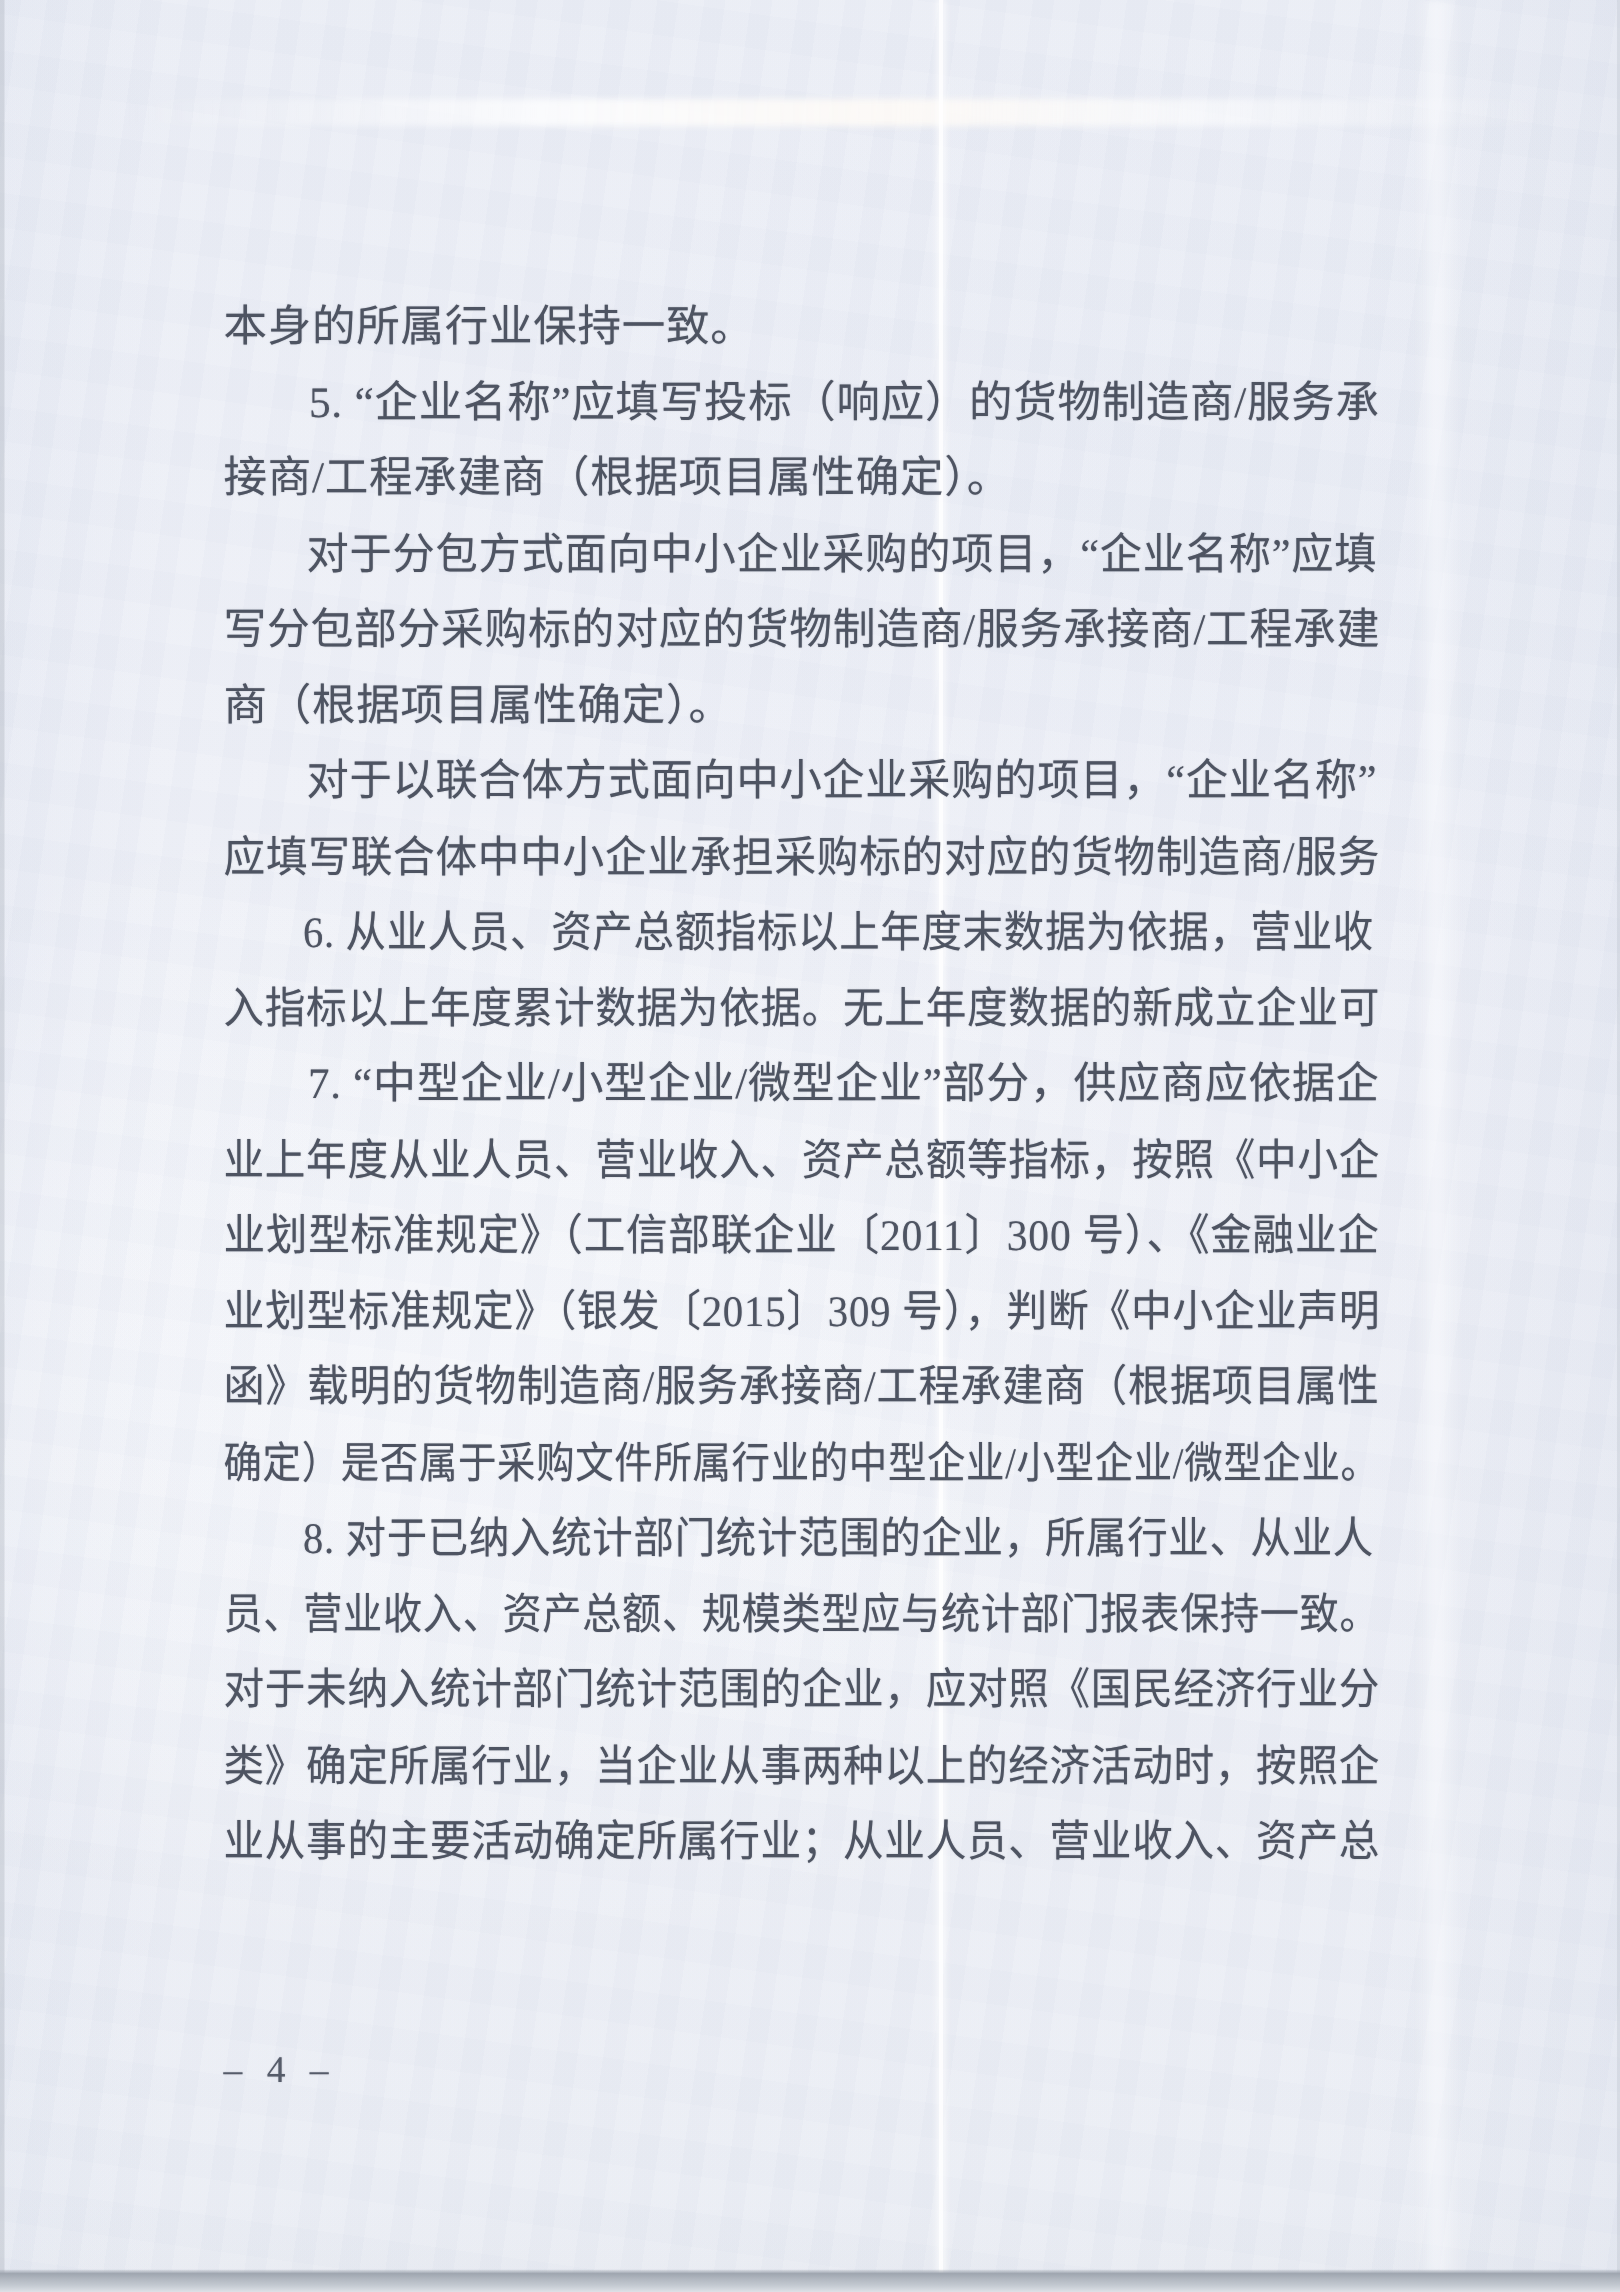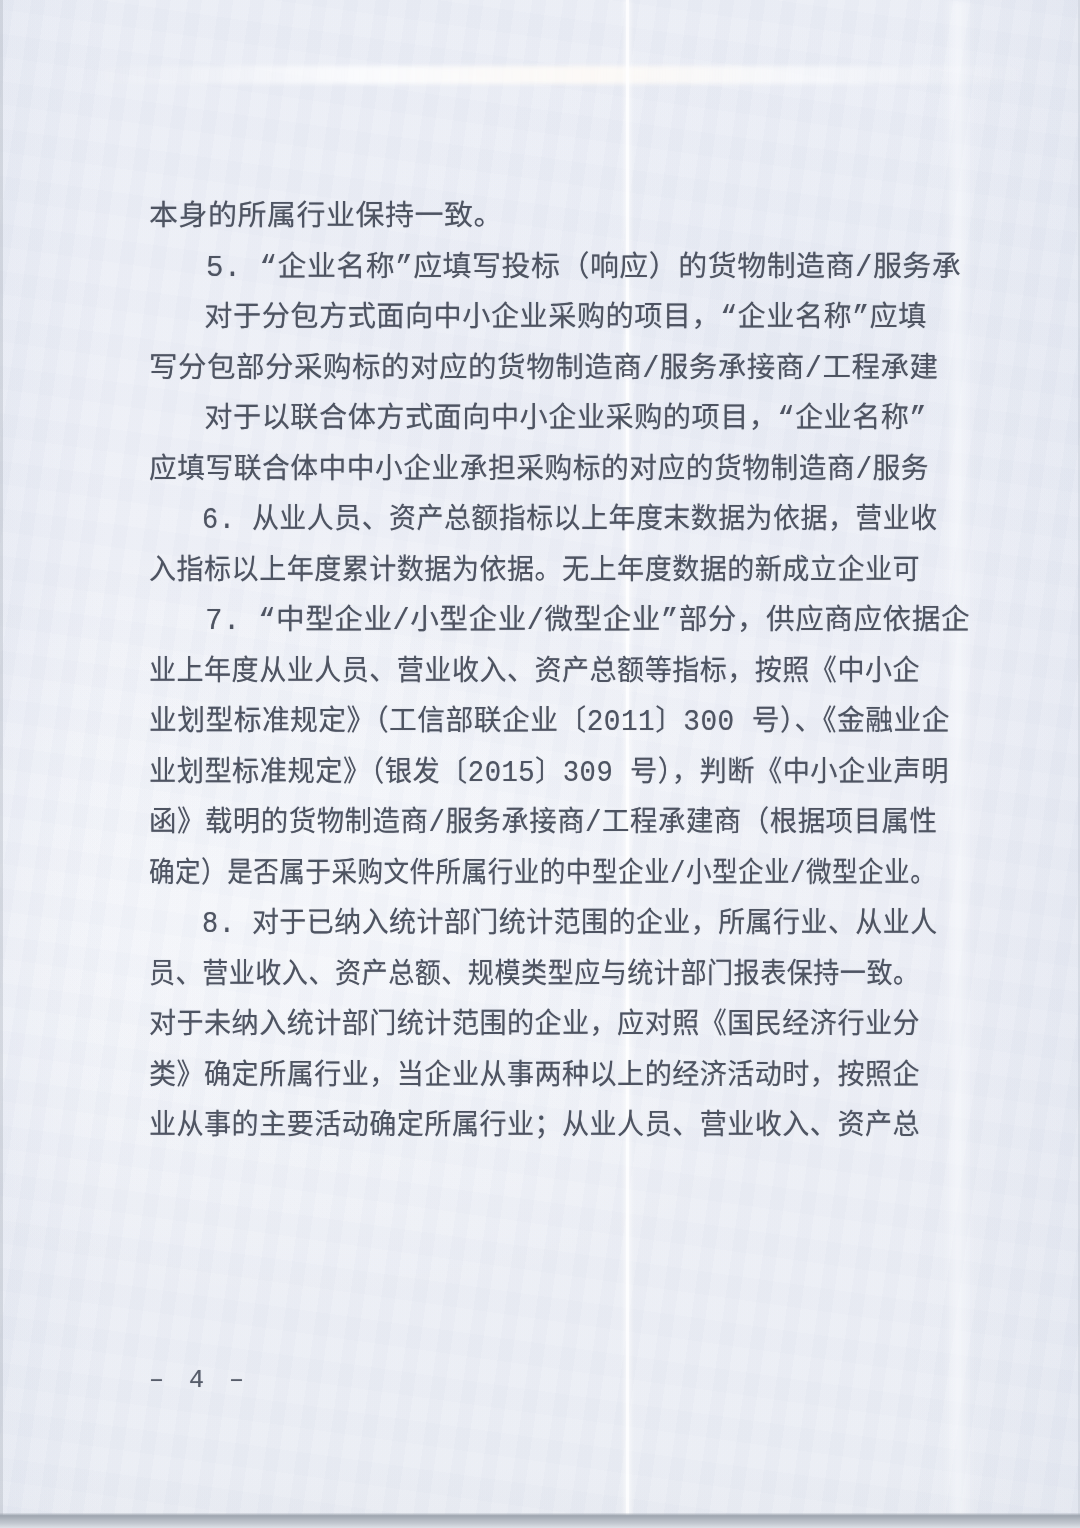--- a/index.html
+++ b/index.html
@@ -14,21 +14,20 @@
     position: relative;
     width: 1080px; height: 1528px;
     background:
       repeating-linear-gradient(98deg, rgba(214,220,234,0.10) 0 14px, rgba(246,248,252,0.10) 14px 31px),
       repeating-linear-gradient(8deg,  rgba(222,227,239,0.09) 0 23px, rgba(248,250,253,0.09) 23px 47px),
       radial-gradient(820px 560px at 30% 60%, rgba(252,253,255,0.60), rgba(252,253,255,0) 70%),
       radial-gradient(700px 420px at 78% 22%, rgba(224,229,240,0.40), rgba(224,229,240,0) 75%),
       linear-gradient(90deg, rgba(221,226,238,0.38) 0%, rgba(221,226,238,0) 10%, rgba(221,226,238,0) 84%, rgba(217,222,235,0.42) 100%),
       linear-gradient(180deg, #e9ecf4 0%, #edeff6 35%, #ecEEF5 60%, #e9ecf3 96%, #e6e9f0 100%);
     background-color: #ebeef5;
-    font-family: Liberation Mono, monospace;
   }
 
   
   .glare-h {
     position: absolute; left: 0; top: 66px; width: 100%; height: 18px;
     background: linear-gradient(90deg, rgba(255,255,255,0) 8%, rgba(255,255,255,0.75) 34%, rgba(255,251,246,0.85) 55%, rgba(255,255,255,0.55) 75%, rgba(255,255,255,0) 96%);
     filter: blur(2px);
   }
   .crease-v {
     position: absolute; left: 626px; top: 0; width: 3px; height: 1516px;
@@ -83,22 +82,24 @@
 <div class="page">
   <div class="glare-h"></div>
   <div class="crease-v"></div>
   <div class="band-v"></div>
   <div class="edge-left"></div>
   <div class="edge-right"></div>
 
   <div class="text-block">
       <div class="line">本身的所属行业保持一致。</div>
       <div class="line indent fill" style="white-space: nowrap; transform-origin: 0px 50%; transform: scaleX(0.9986);">5. “企业名称”应填写投标（响应）的货物制造商/服务承</div>
+      <div class="line">接商/工程承建商（根据项目属性确定）。</div>
       <div class="line indent fill" style="white-space: nowrap; transform-origin: 0px 50%; transform: scaleX(0.9714);">对于分包方式面向中小企业采购的项目，“企业名称”应填</div>
       <div class="line fill" style="white-space: nowrap; transform-origin: 0px 50%; transform: scaleX(0.9834);">写分包部分采购标的对应的货物制造商/服务承接商/工程承建</div>
+      <div class="line">商（根据项目属性确定）。</div>
       <div class="line indent fill" style="white-space: nowrap; transform-origin: 0px 50%; transform: scaleX(0.9714);">对于以联合体方式面向中小企业采购的项目，“企业名称”</div>
       <div class="line fill" style="white-space: nowrap; transform-origin: 0px 50%; transform: scaleX(0.9578);">应填写联合体中中小企业承担采购标的对应的货物制造商/服务</div>
       <div class="line indent fill" style="white-space: nowrap; transform-origin: 0px 50%; transform: scaleX(0.9297);">6. 从业人员、资产总额指标以上年度末数据为依据，营业收</div>
       <div class="line fill" style="white-space: nowrap; transform-origin: 0px 50%; transform: scaleX(0.9334);">入指标以上年度累计数据为依据。无上年度数据的新成立企业可</div>
       <div class="line indent fill" style="white-space: nowrap; transform-origin: 0px 50%; transform: scaleX(0.9876);">7. “中型企业/小型企业/微型企业”部分，供应商应依据企</div>
       <div class="line fill" style="white-space: nowrap; transform-origin: 0px 50%; transform: scaleX(0.9334);">业上年度从业人员、营业收入、资产总额等指标，按照《中小企</div>
       <div class="line fill" style="white-space: nowrap; transform-origin: 0px 50%; transform: scaleX(0.9566);">业划型标准规定》（工信部联企业〔2011〕300 号）、《金融业企</div>
       <div class="line fill" style="white-space: nowrap; transform-origin: 0px 50%; transform: scaleX(0.9391);">业划型标准规定》（银发〔2015〕309 号），判断《中小企业声明</div>
       <div class="line fill" style="white-space: nowrap; transform-origin: 0px 50%; transform: scaleX(0.9472);">函》载明的货物制造商/服务承接商/工程承建商（根据项目属性</div>
       <div class="line fill" style="white-space: nowrap; transform-origin: 0px 50%; transform: scaleX(0.8832);">确定）是否属于采购文件所属行业的中型企业/小型企业/微型企业。</div>

